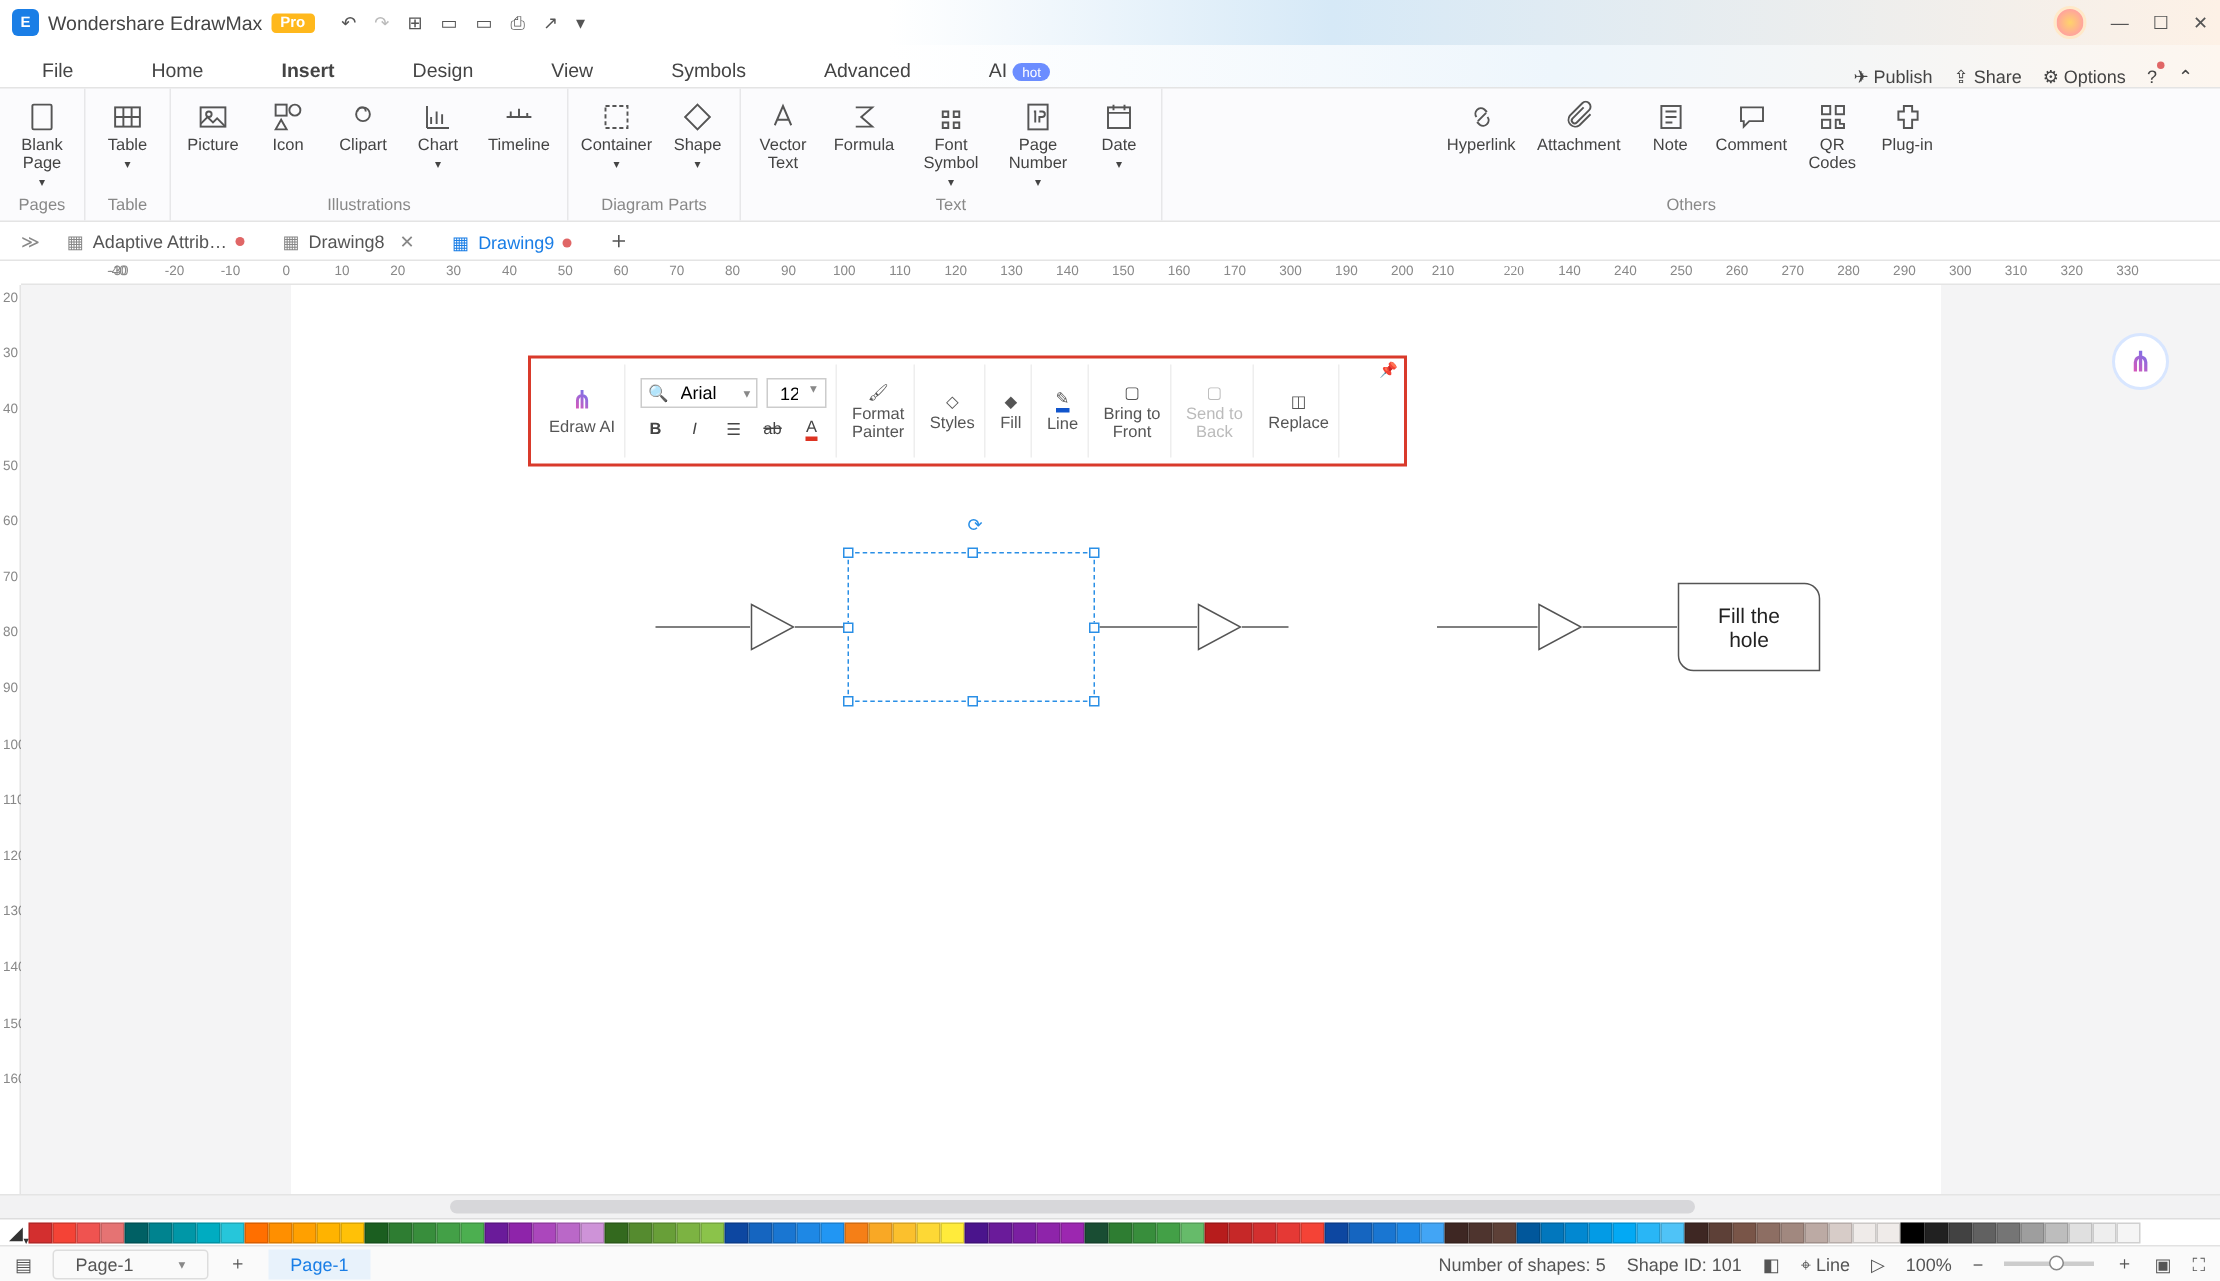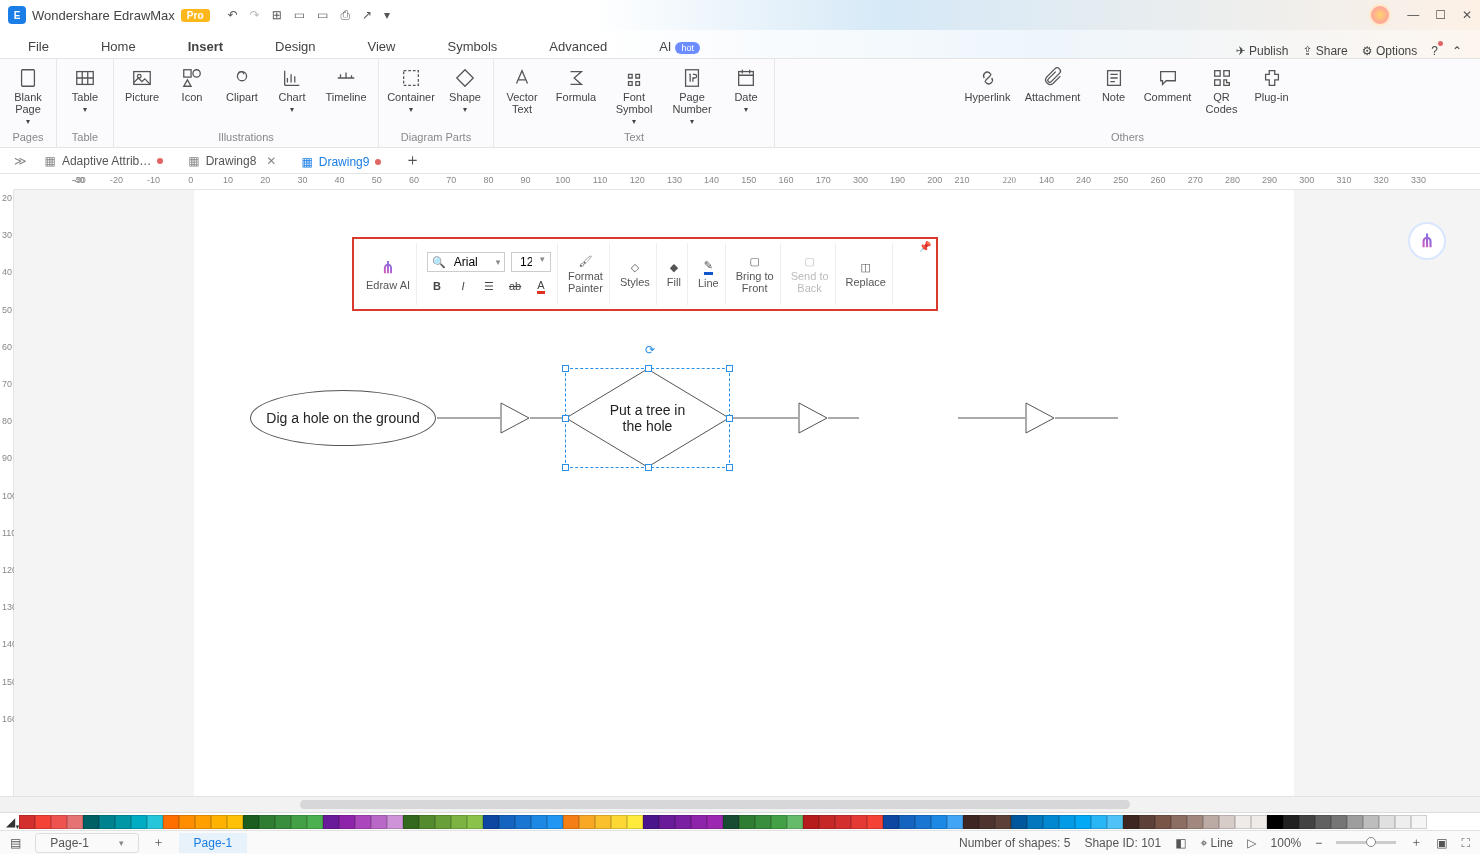--- a/index.html
+++ b/index.html
@@ -421,55 +421,52 @@
 
     <svg style="position:absolute;left:0;top:0;width:100%;height:100%;pointer-events:none">
       <line x1="423" y1="228" x2="486" y2="228" stroke="#555"></line>
       <line x1="516" y1="228" x2="551" y2="228" stroke="#555"></line>
       <line x1="716" y1="228" x2="784" y2="228" stroke="#555"></line>
       <line x1="814" y1="228" x2="845" y2="228" stroke="#555"></line>
       <line x1="944" y1="228" x2="1011" y2="228" stroke="#555"></line>
       <line x1="1041" y1="228" x2="1104" y2="228" stroke="#555"></line>
     </svg>
 
-    <div class="shape ellipse" style="left:236px;top:200px;width:186px;height:56px">
-      <span>Dig a hole on the ground</span>
-    </div>
 
     <svg class="shape conn-tri" style="left:486px;top:212px;width:30px;height:32px">
         <path d="M1 1 L29 16 L1 31 Z" fill="none" stroke="#555"></path>
       </svg>
     <svg class="shape conn-tri" style="left:784px;top:212px;width:30px;height:32px">
         <path d="M1 1 L29 16 L1 31 Z" fill="none" stroke="#555"></path>
       </svg>
     <svg class="shape conn-tri" style="left:1011px;top:212px;width:30px;height:32px">
         <path d="M1 1 L29 16 L1 31 Z" fill="none" stroke="#555"></path>
       </svg>
 
-    <div class="shape" style="left:551px;top:178px;width:165px;height:100px">
-      <svg viewBox="0 0 165 100" style="position:absolute;inset:0">
-          <path d="M82.5 1 L164 50 L82.5 99 L1 50 Z" fill="#fff" stroke="#555"></path>
-        </svg>
-      <span style="position:relative;white-space:pre-line">Put a tree in
-the hole</span>
-    </div>
 
     <div class="selbox" style="left:551px;top:178px;width:165px;height:100px">
       <div class="handle" style="left:-4px;top:-4px"></div>
       <div class="handle" style="left:79px;top:-4px"></div>
       <div class="handle" style="right:-4px;top:-4px"></div>
       <div class="handle" style="left:-4px;top:46px"></div>
       <div class="handle" style="right:-4px;top:46px"></div>
       <div class="handle" style="left:-4px;bottom:-4px"></div>
       <div class="handle" style="left:79px;bottom:-4px"></div>
       <div class="handle" style="right:-4px;bottom:-4px"></div>
       <div class="rot" style="left:79px;top:-26px">⟳</div>
     </div>
 
 
+    <div class="shape" style="left:1104px;top:198px;width:96px;height:60px">
+      <svg viewBox="0 0 96 60" style="position:absolute;inset:0">
+          <path d="M1 1 h84 a10 10 0 0 1 10 10 v48 h-84 a10 10 0 0 1 -10 -10 z" fill="#fff" stroke="#555"></path>
+        </svg>
+      <span style="position:relative;white-space:pre-line">Fill the
+hole</span>
+    </div>
 
     <div class="float-tb">
       <div class="sec">
         <span style="font-weight:bold;font-size:16px;background:linear-gradient(45deg,#ff4da6,#4d7dff);-webkit-background-clip:text;color:transparent">⋔</span>
         <span>Edraw AI</span>
       </div>
       <div class="sec fontbox">
         <div class="fontrow">
           <span style="border:1px solid #ccc;padding:1px 4px;display:flex;align-items:center;gap:4px;width:78px">
               <span style="color:#aaa">🔍</span>

